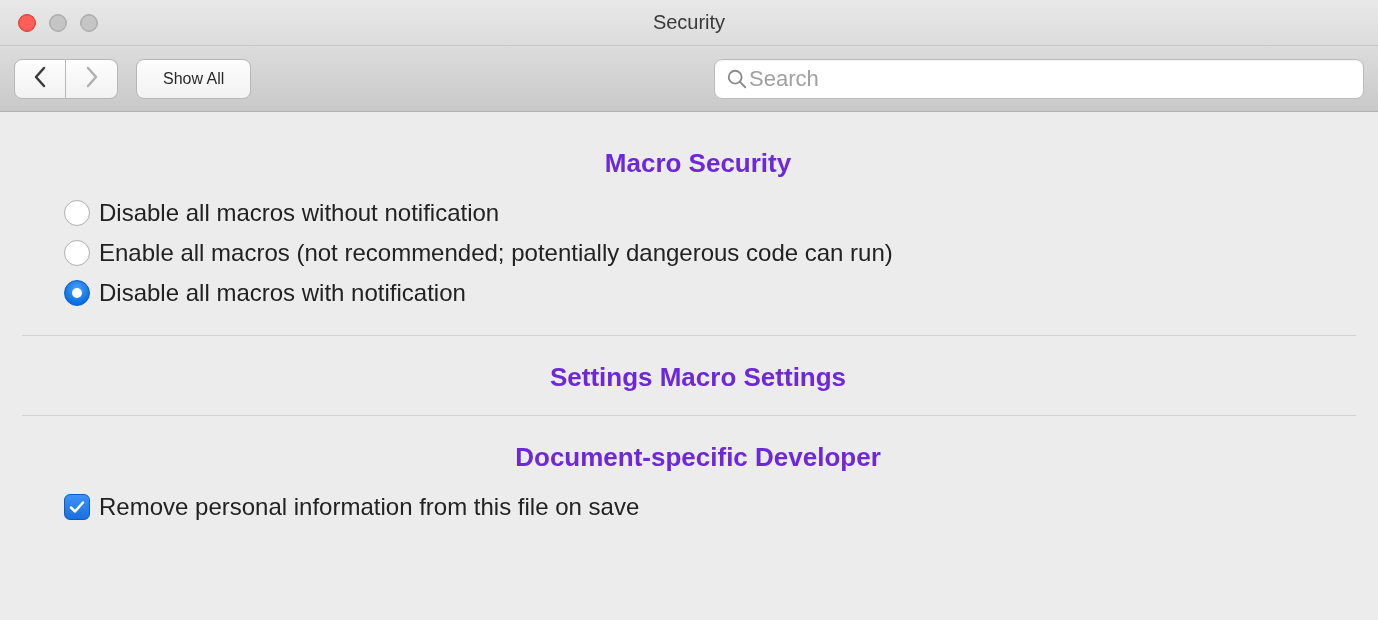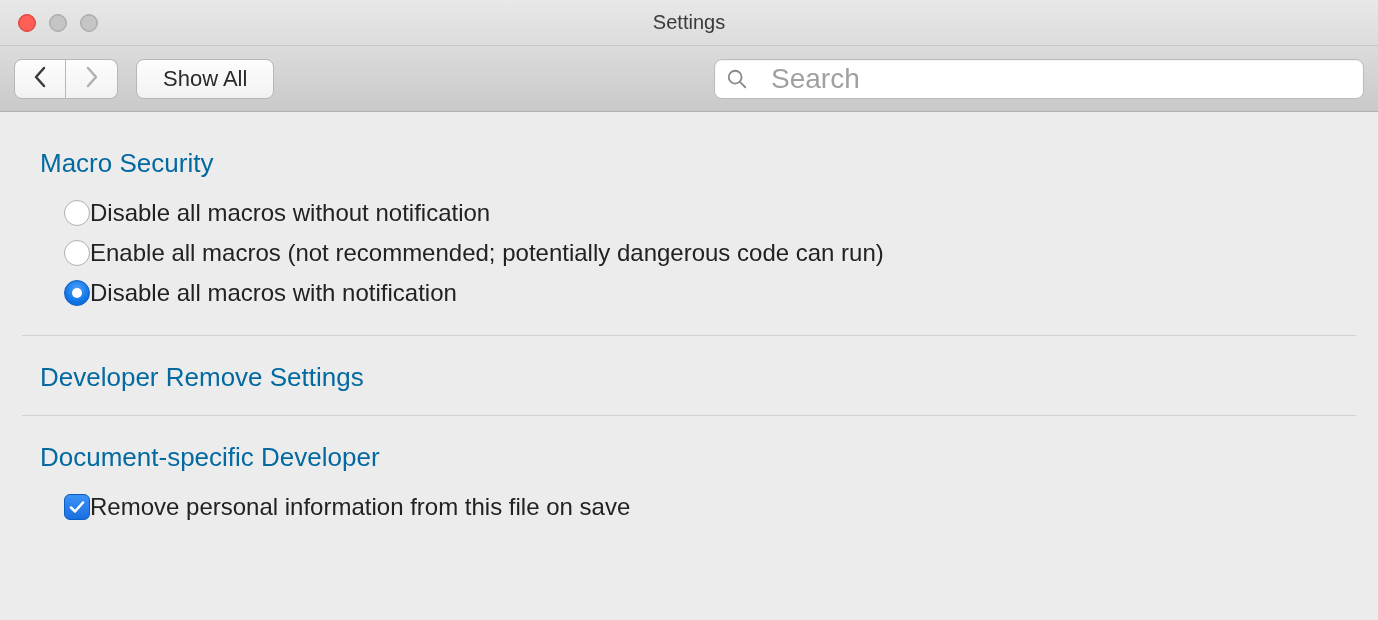--- a/index.html
+++ b/index.html
@@ -73,21 +73,21 @@
     .nav-btn.right { border-radius: 0 8px 8px 0; border-left: none; }
     .nav-btn svg { width: 14px; height: 22px; }
     .nav-btn.left svg path { stroke: #3a3a3a; }
     .nav-btn.right svg path { stroke: #b0b0b0; }
     .showall-btn {
       height: 40px;
       padding: 0 26px;
       background: linear-gradient(to bottom, #fdfdfd, #f2f2f2);
       border: 1px solid #b7b7b7;
       border-radius: 8px;
-      font-size: 22px;
+      font-size: 16px;
       color: #2a2a2a;
       display: flex;
       align-items: center;
       cursor: pointer;
       justify-content: center;
     }
     .search-wrap {
       margin-left: auto;
       position: relative;
       width: 650px;
@@ -100,44 +100,45 @@
       width: 22px;
       height: 22px;
       color: #8a8a8a;
     }
     .search-input {
       width: 100%;
       height: 40px;
       border-radius: 8px;
       border: 1px solid #bcbcbc;
       background: #fff;
-      padding-left: 56px;
-      font-size: 28px;
+      padding-left: 34px;
+      font-size: 22px;
       color: #333;
       outline: none;
       box-shadow: inset 0 1px 2px rgba(0,0,0,0.06);
     }
     .search-input::placeholder {
       color: #a0a0a0;
     }
     .content {
       padding: 36px 22px 0 22px;
       background: #ececec;
     }
     .section-title {
       font-size: 26px;
-      font-weight: 400;
-      color: #0369a1;
+      font-weight: 700;
+      color: #6d28d9;
       padding-left: 18px;
       margin-bottom: 14px;
+      text-align: center;
     }
     .option-row {
       display: flex;
       align-items: center;
-      gap: 0;
+      gap: 9px;
       padding: 6px 0 6px 42px;
       font-size: 24px;
       color: #222;
     }
     .radio {
       width: 26px;
       height: 26px;
       border-radius: 50%;
       border: 1px solid #b0b0b0;
       background: #fff;
@@ -189,21 +190,21 @@
   </style>
 </head>
 <body>
 
 <div class="titlebar">
   <div class="traffic-lights">
     <div class="traffic-light tl-close"></div>
     <div class="traffic-light tl-min"></div>
     <div class="traffic-light tl-max"></div>
   </div>
-  <div class="window-title">Settings</div>
+  <div class="window-title">Security</div>
 </div>
 
 <div class="toolbar">
   <div class="nav-group">
     <div class="nav-btn left">
       <span>
         <svg viewBox="0 0 14 22" fill="none">
             <path d="M11 2 L3 11 L11 20" stroke-width="2.5" stroke-linecap="round" stroke-linejoin="round"></path>
           </svg>
       </span>
@@ -247,21 +248,21 @@
 
     <div class="option-row">
       <div class="radio selected"></div>
       <span>Disable all macros with notification</span>
     </div>
   </div>
 
   <div class="divider"></div>
 
   <div class="section-block">
-    <div class="section-title">Developer Remove Settings</div>
+    <div class="section-title">Settings Macro Settings</div>
 
   </div>
 
   <div class="divider"></div>
 
   <div class="section-block">
     <div class="section-title">Document-specific Developer</div>
 
     <div class="option-row">
       <div class="checkbox checked">

